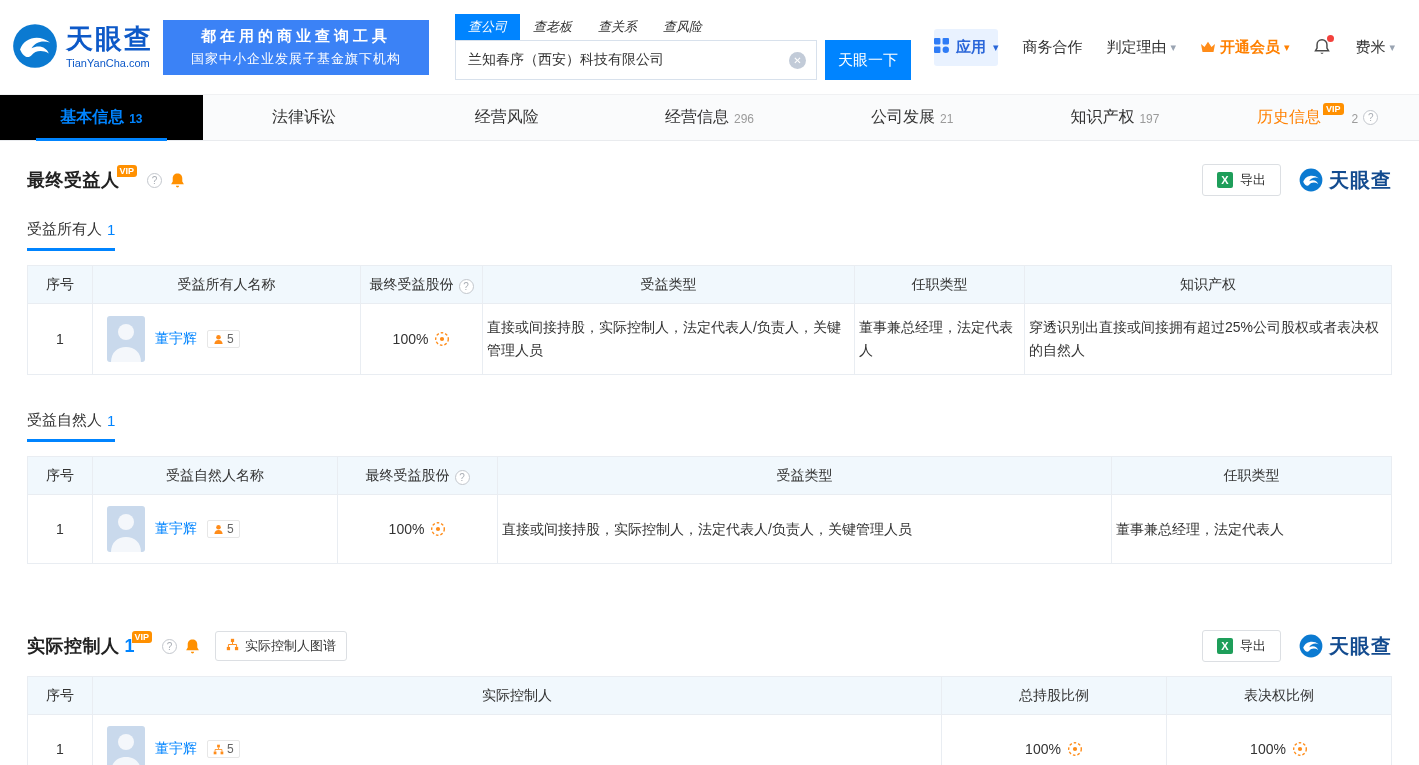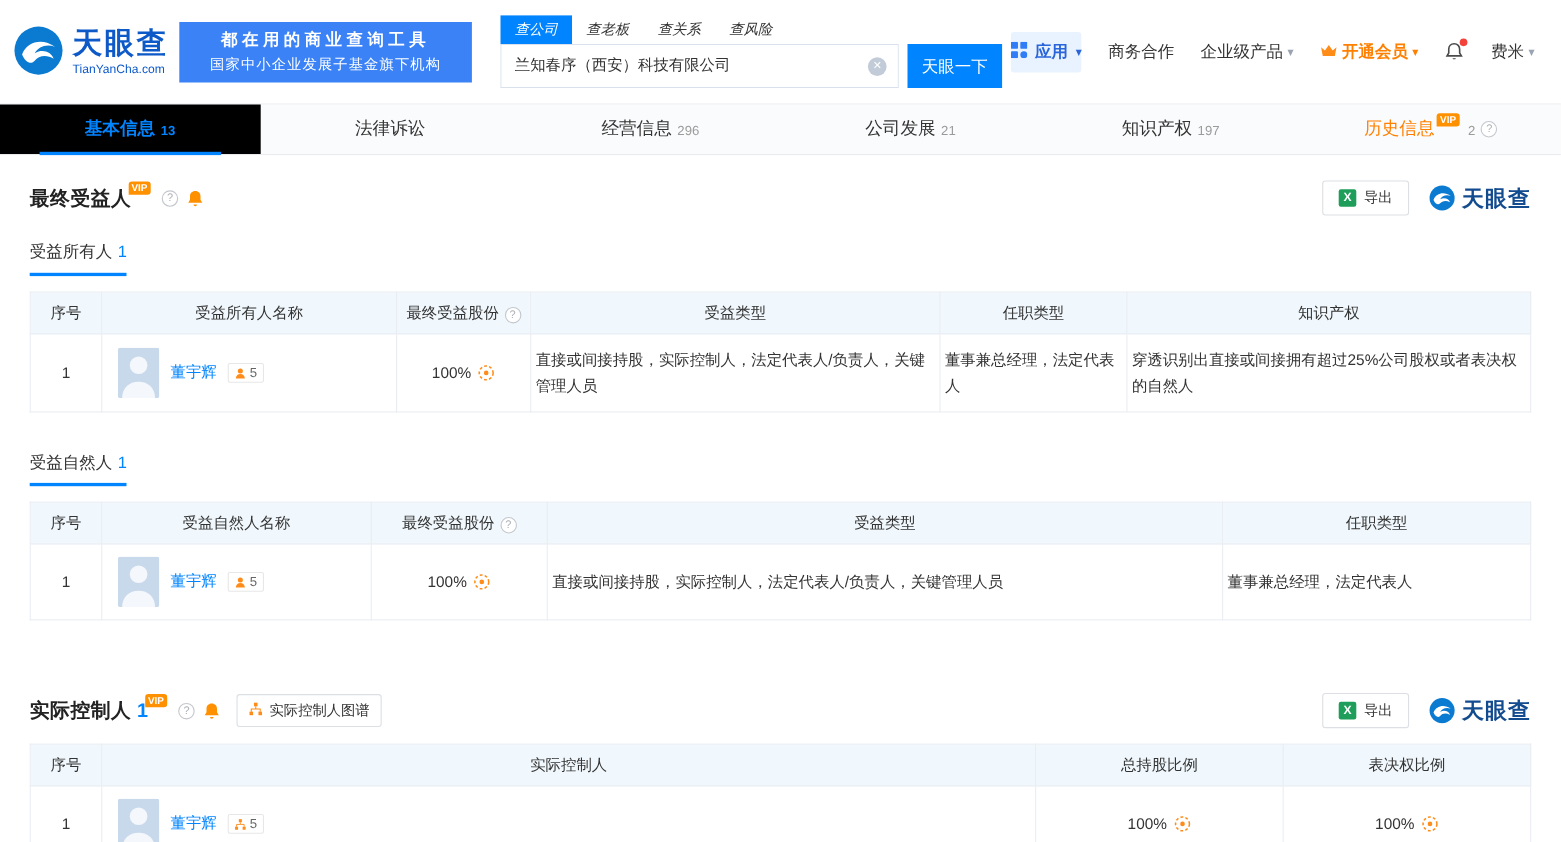--- a/index.html
+++ b/index.html
@@ -143,21 +143,21 @@
             <rect x="8" y="8" width="6" height="6" rx="3" fill="#2f7cf6"></rect>
           </svg>
       </span>
       <span>应用</span>
       <span class="caret blue">▾</span>
     </button>
     <a class="hdr-link">
         <span>商务合作</span>
       </a>
     <a class="hdr-link">
-      <span>企业级产品</span>
+      <span>判定理由</span>
       <span class="caret">▾</span>
     </a>
     <a class="hdr-link vip-link">
       <span>
         <svg width="16" height="12" viewBox="0 0 16 12">
             <path d="M1 3l3.5 3L8 .8 11.5 6 15 3l-1.5 8h-11z" fill="#ff8c19"></path>
           </svg>
       </span>
       <span>开通会员</span>
       <span class="caret orange">▾</span>
@@ -176,20 +176,23 @@
   </div>
 </div>
 
 <div class="nav-tabs">
   <div class="nav-tab active">
     <span>基本信息</span>
     <span class="nav-count">13</span>
   </div>
   <div class="nav-tab">
     <span>法律诉讼</span>
+  </div>
+  <div class="nav-tab">
+    <span>经营风险</span>
   </div>
   <div class="nav-tab">
     <span>经营信息</span>
     <span class="nav-count">296</span>
   </div>
   <div class="nav-tab">
     <span>公司发展</span>
     <span class="nav-count">21</span>
   </div>
   <div class="nav-tab">

